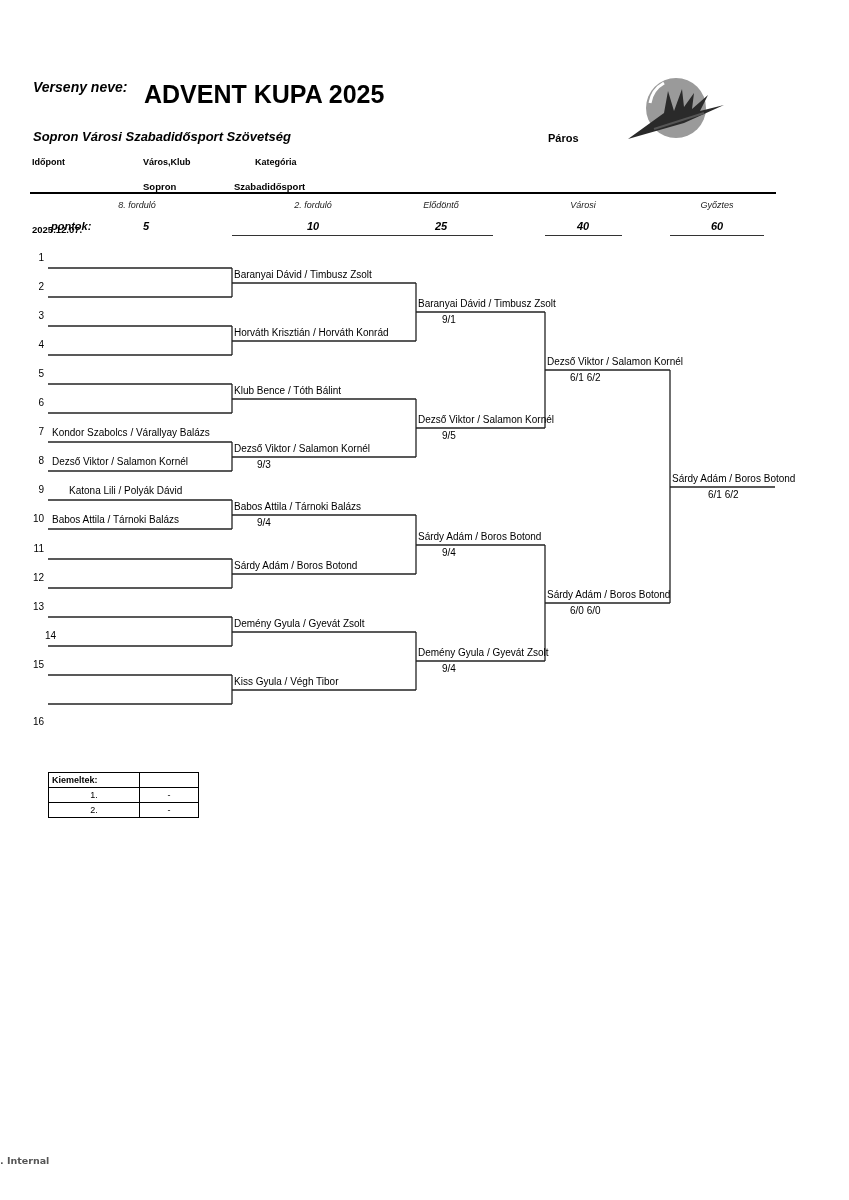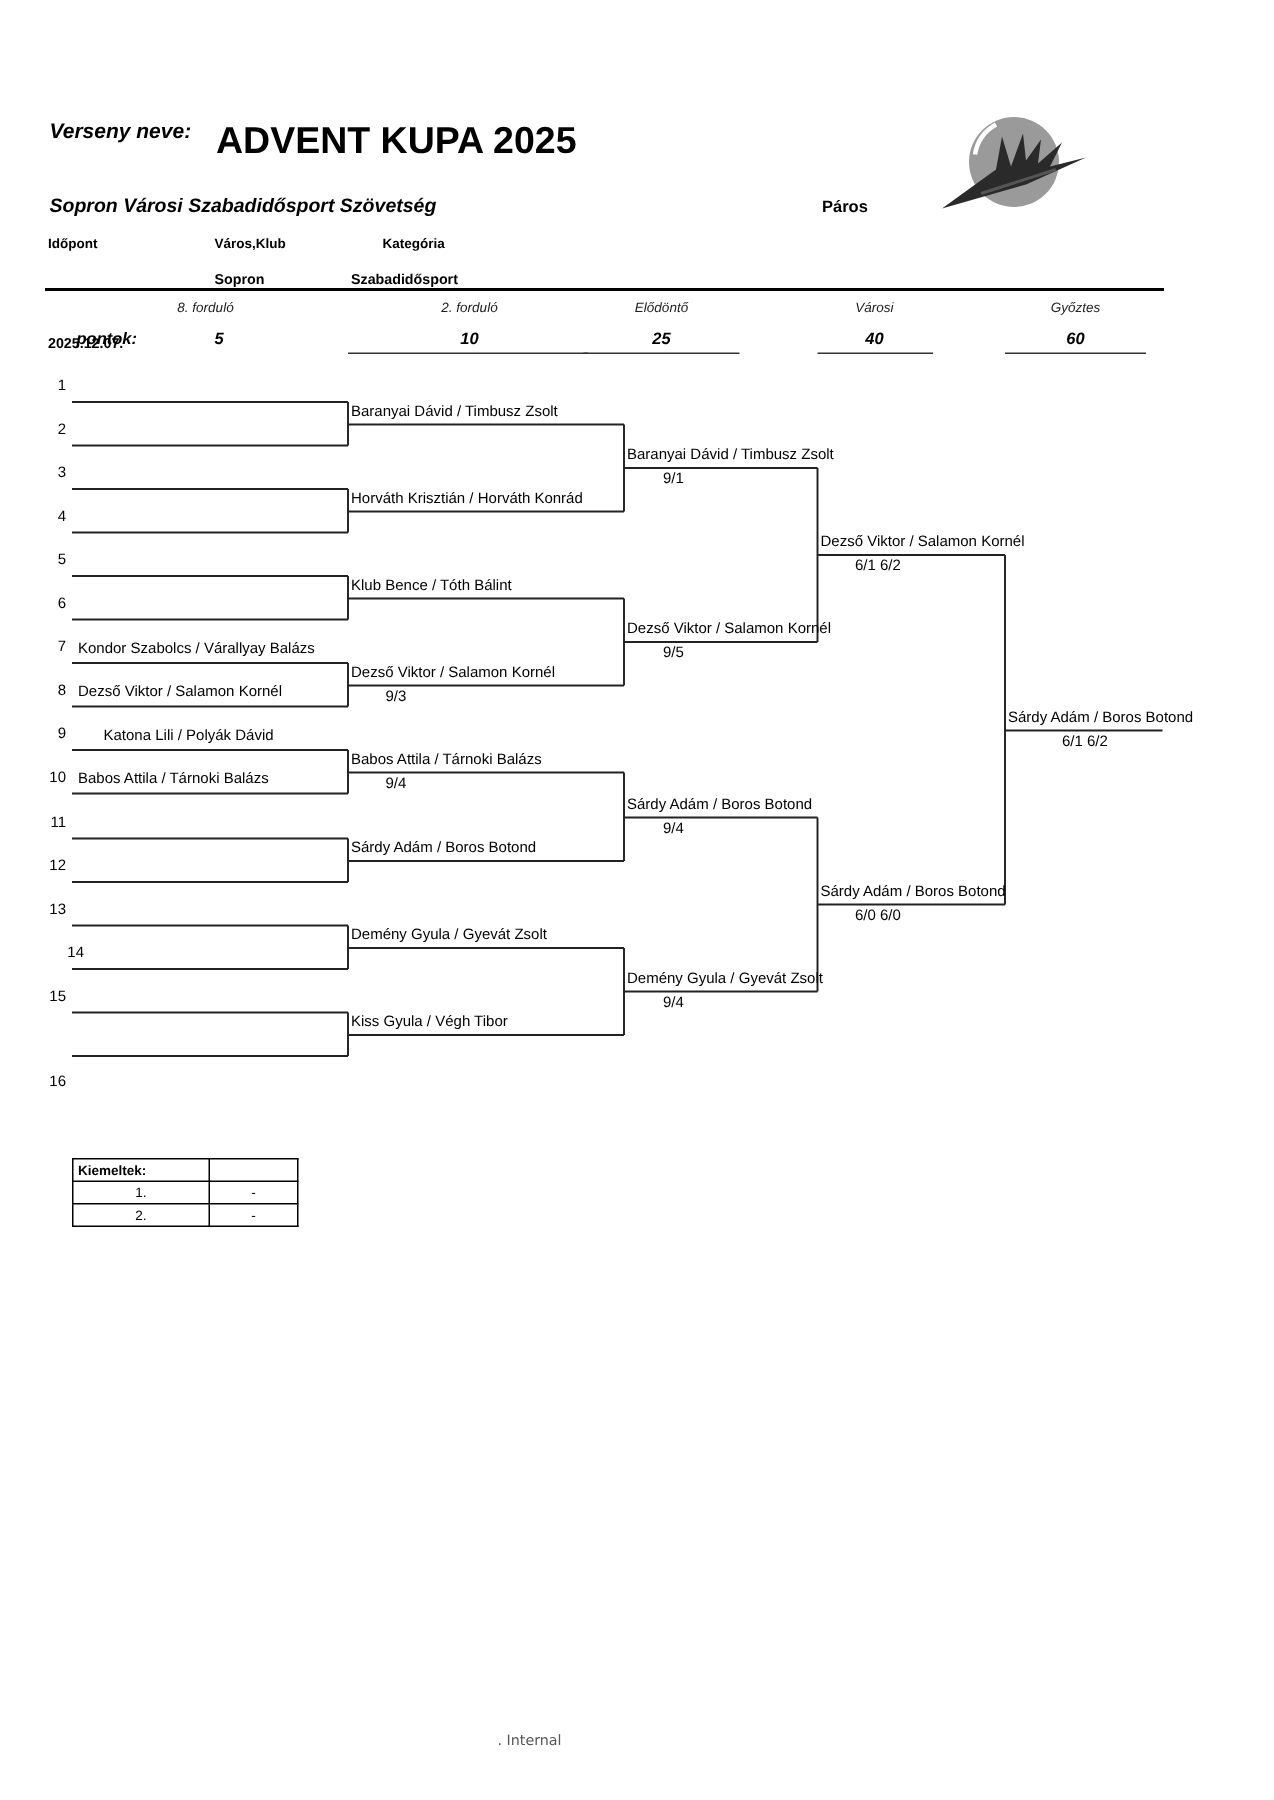--- a/index.html
+++ b/index.html
@@ -18,21 +18,21 @@
   .pts { font-size:11px; font-style:italic; font-weight:bold; text-align:center; width:120px; }
   .pts-line { height:1px; background:#333; }
   #pontok { left:51px; top:220px; font-size:11px; }
   .slotnum { font-size:10px; width:20px; text-align:right; }
   .ent { font-size:10px; }
   .score { font-size:10px; }
   #logo { left:624px; top:73px; width:106px; height:75px; }
   #seeds { left:48px; top:772px; border-collapse:collapse; font-size:9px; }
   #seeds td { border:1px solid #000; height:14px; padding:0 3px; }
   #seeds tr.sub td { border-top:1px solid #bbb; }
-  #footer { left:0; width:706px; top:1155px; text-align:center; font-size:9.5px; color:#555; font-family:"DejaVu Sans", sans-serif; }
+  #footer { left:0; width:706px; top:1155px; text-align:left; font-size:9.5px; color:#555; font-family:"DejaVu Sans", sans-serif;font-weight:bold; }
   svg#bracket { position:absolute; left:0; top:0; }
 </style>
 </head>
 <body>
 
 <div class="abs lbl-it" id="title-label">Verseny neve:</div>
 <div class="abs" id="title">ADVENT KUPA 2025</div>
 <div class="abs lbl-it" id="org">Sopron Városi Szabadidősport Szövetség</div>
 <div class="abs" id="paros">Páros</div>
 

